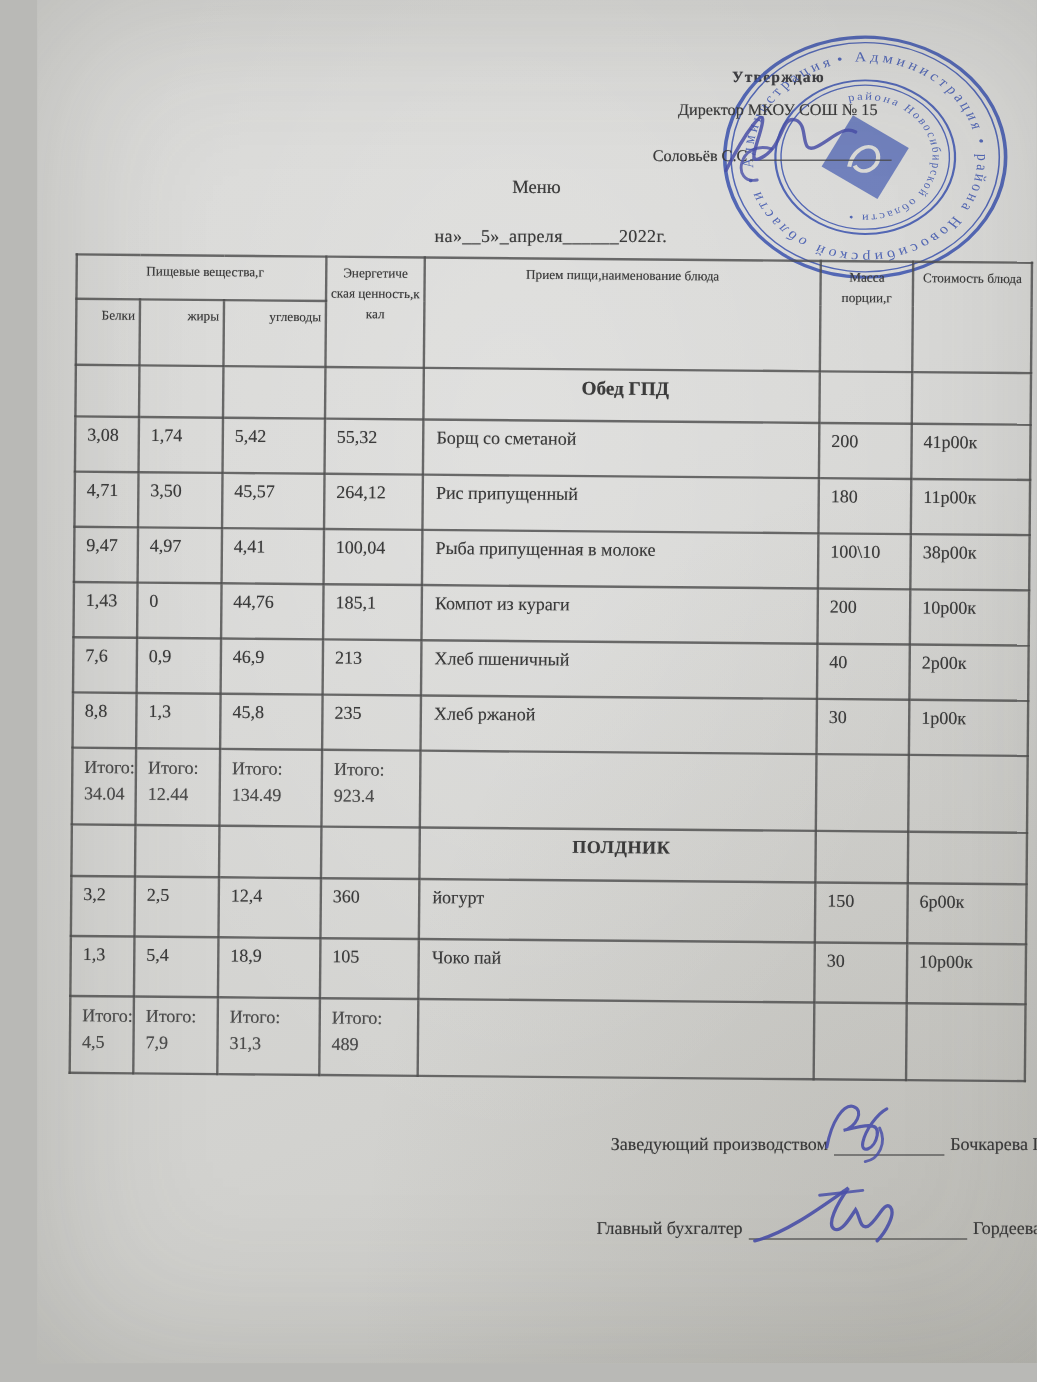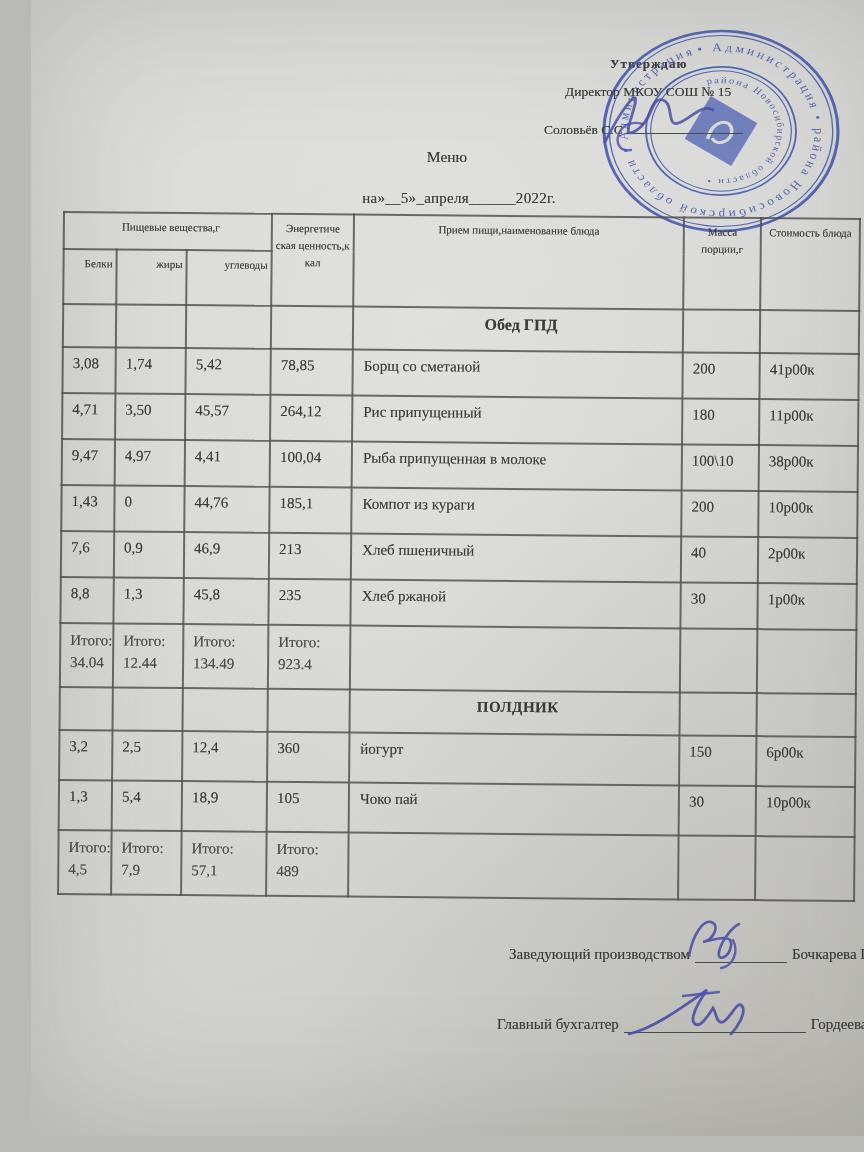--- a/index.html
+++ b/index.html
@@ -132,21 +132,21 @@
               <td></td>
             <td class="sec-title">Обед ГПД</td>
             <td></td>
               <td></td>
           </tr>
 
           <tr class="r">
             <td>3,08</td>
             <td>1,74</td>
             <td>5,42</td>
-            <td>78,85</td>
+            <td>55,32</td>
             <td class="dish">Борщ со сметаной</td>
             <td>200</td>
             <td>41р00к</td>
           </tr>
           <tr class="r">
             <td>4,71</td>
             <td>3,50</td>
             <td>45,57</td>
             <td>264,12</td>
             <td class="dish">Рис припущенный</td>
@@ -245,21 +245,21 @@
             <td>
               <span class="tl">Итого:</span>
               <span class="tv">4,5</span>
             </td>
             <td>
               <span class="tl">Итого:</span>
               <span class="tv">7,9</span>
             </td>
             <td>
               <span class="tl">Итого:</span>
-              <span class="tv">57,1</span>
+              <span class="tv">31,3</span>
             </td>
             <td>
               <span class="tl">Итого:</span>
               <span class="tv">489</span>
             </td>
             <td></td>
             <td></td>
             <td></td>
           </tr>
         </tbody>

